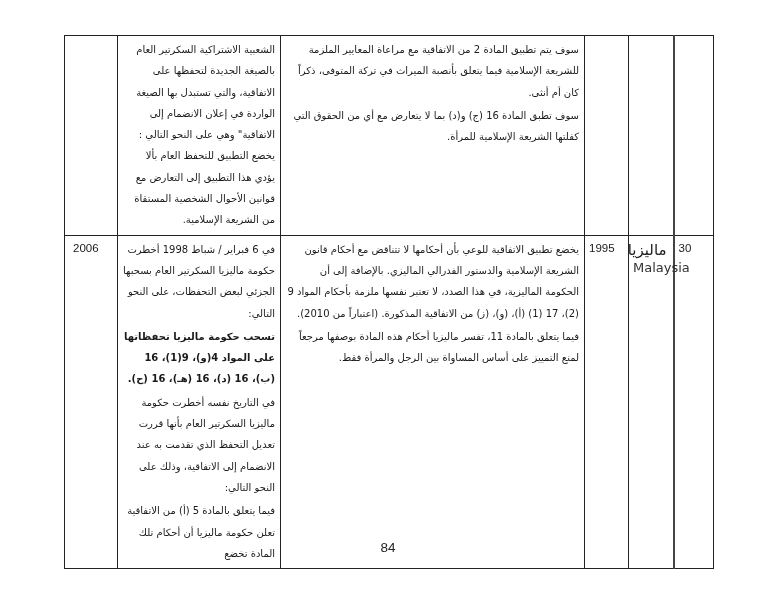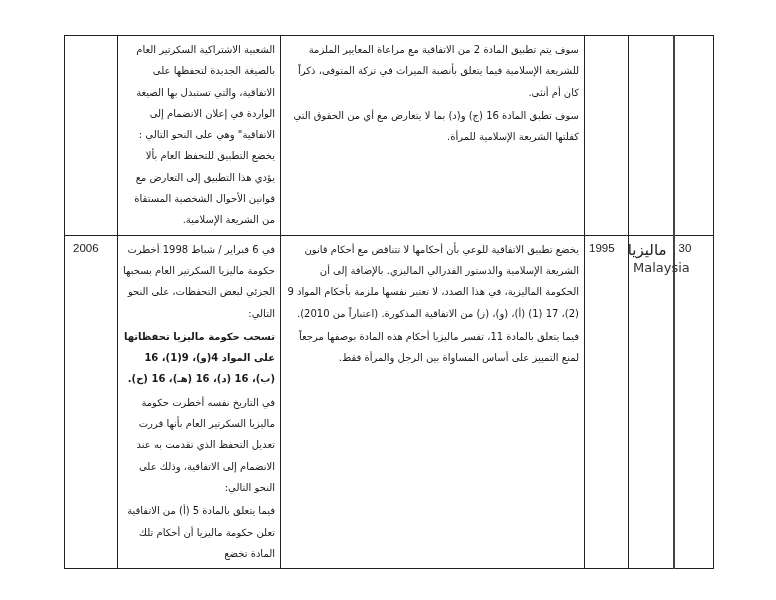--- a/index.html
+++ b/index.html
@@ -89,13 +89,14 @@
         <div class="country-ar">ماليزيا</div>
         <div class="country-en">Malaysia</div>
       </td>
       <td>
         <div class="num">30</div>
       </td>
     </tr>
   </tbody>
     </table>
 
+  <div class="page-number">84</div>
 </div>
 
 </body></html>

